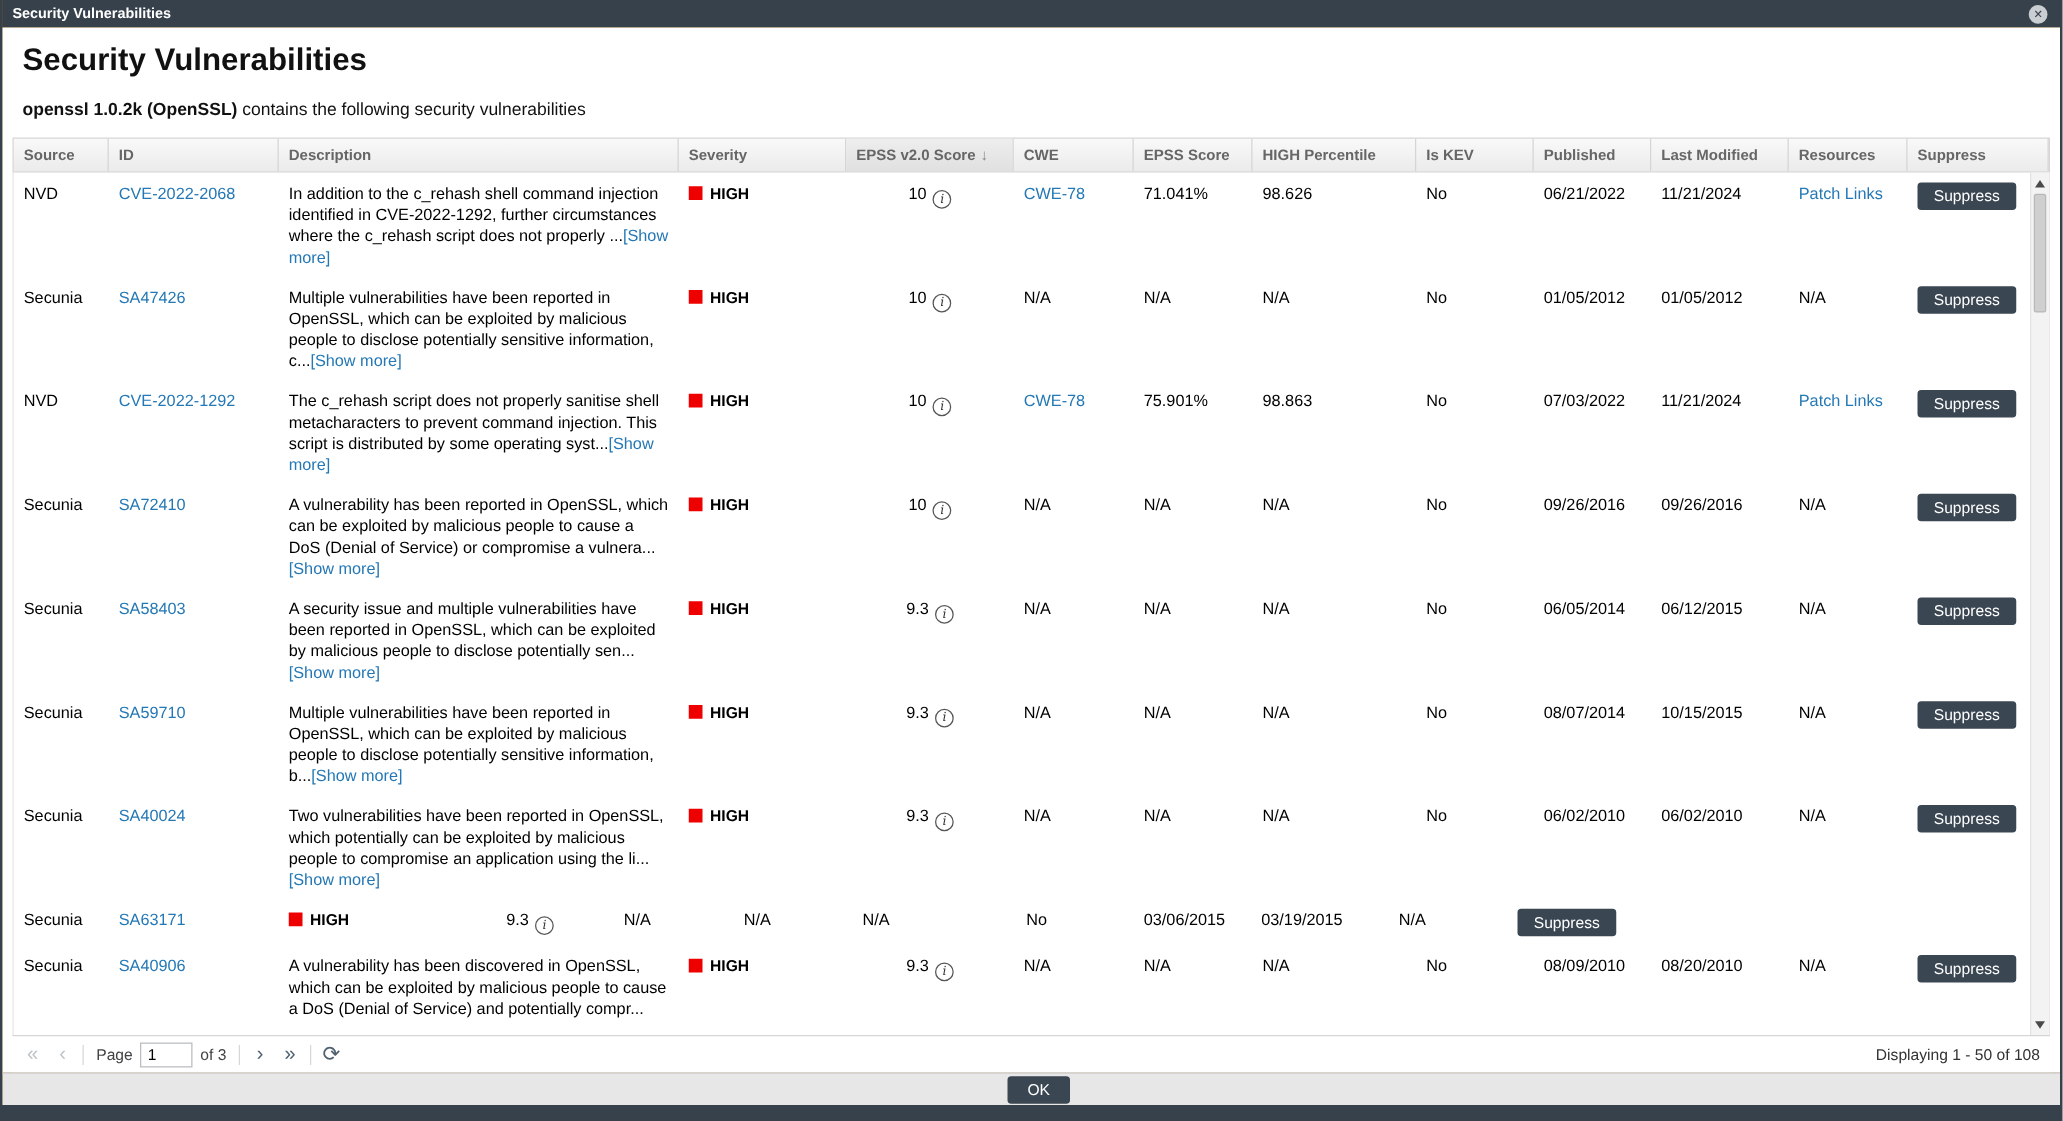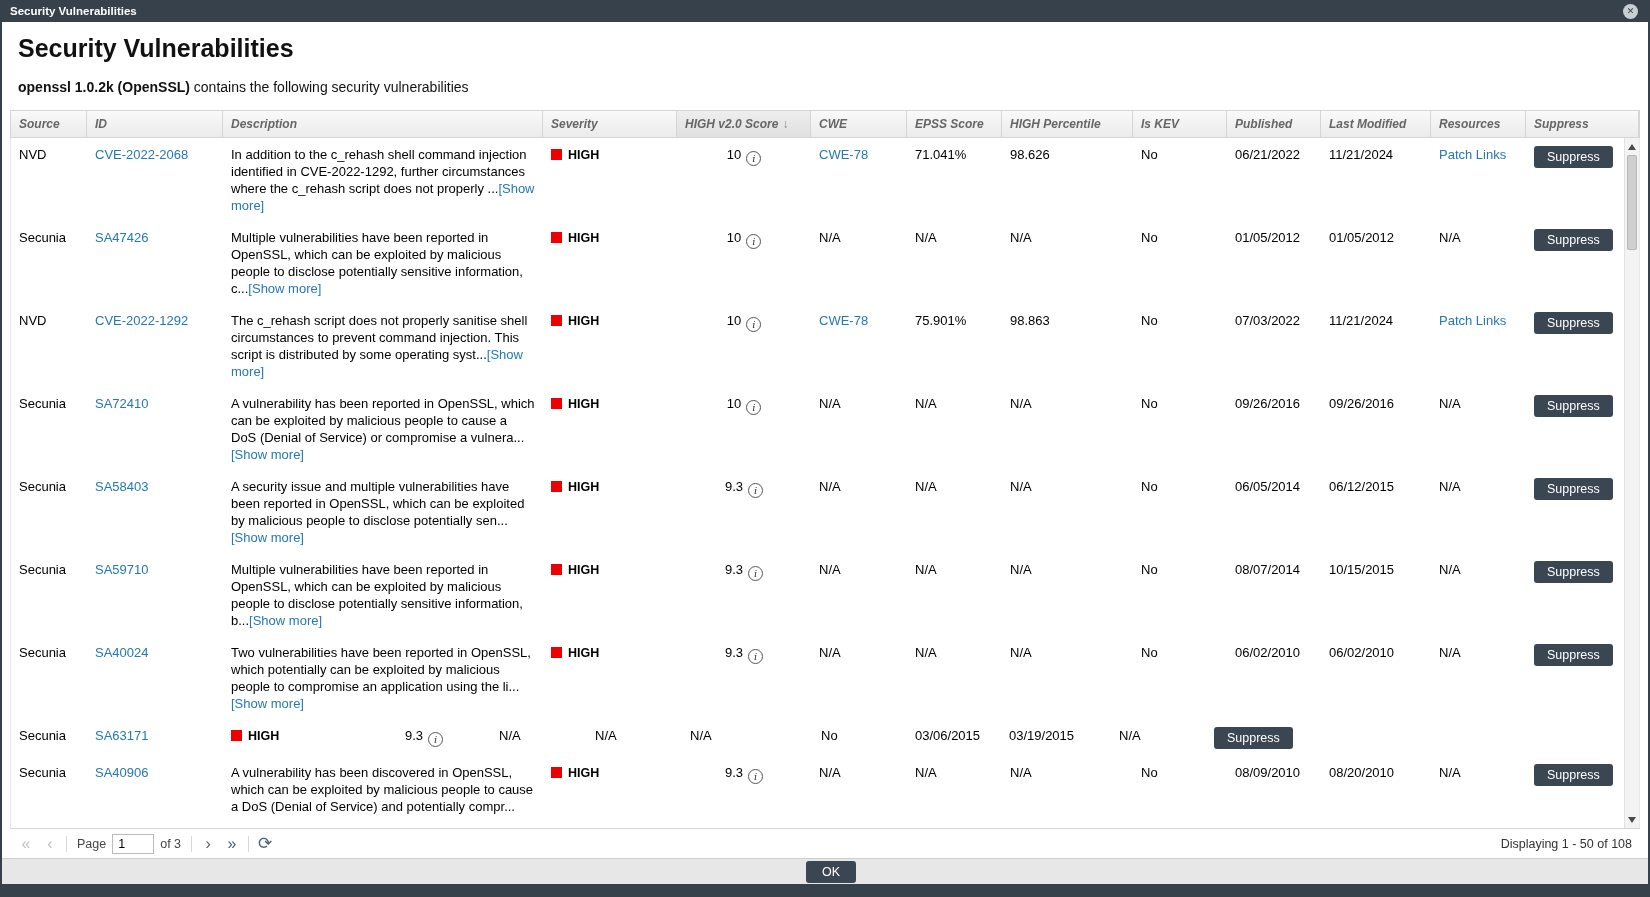--- a/index.html
+++ b/index.html
@@ -23,21 +23,21 @@
   .dialog-body { background:#fff; padding:0 8px; flex:1 1 auto; overflow:hidden; }
   .heading { padding-top:12px; }
   .heading h1 { font-size:25px; line-height:28px; margin:0 0 17px 8px; color:#111; }
   .subline { font-size:14px; line-height:17px; margin:0 0 14px 8px; color:#111; }
   .subline b { font-weight:bold; }
 
   
   .grid { border-top:0; font-size:13px; }
   .grid-header { display:flex; height:28px; background:linear-gradient(#f9f9f9,#ebebeb);
                  border:1px solid #d5d5d5; color:#666; font-size:12px; font-weight:bold; }
-  .th { padding:6px 8px; border-right:1px solid #d5d5d5; white-space:nowrap; overflow:hidden; cursor:pointer;font-style:italic; }
+  .th { padding:6px 8px; border-right:1px solid #d5d5d5; white-space:nowrap; overflow:hidden; cursor:pointer; }
   .th.sorted { background:linear-gradient(#eee,#e0e0e0); }
   .sort-arrow { color:#888; margin-left:4px; font-weight:normal; }
 
   .c0{width:76px;flex-shrink:0} .c1{width:136px;flex-shrink:0} .c2{width:320px;flex-shrink:0}
   .c3{width:134px;flex-shrink:0} .c4{width:134px;flex-shrink:0;text-align:center}
   .c5{width:96px;flex-shrink:0} .c6{width:95px;flex-shrink:0} .c7{width:131px;flex-shrink:0}
   .c8{width:94px;flex-shrink:0} .c9{width:94px;flex-shrink:0} .c10{width:110px;flex-shrink:0}
   .c11{width:95px;flex-shrink:0} .c12{width:89px;flex-shrink:0;flex-grow:1}
   .th.c4 { text-align:left; }
 
@@ -111,21 +111,21 @@
       <h1>Security Vulnerabilities</h1>
       <div class="subline"><b>openssl 1.0.2k (OpenSSL)</b><span> contains the following security vulnerabilities</span></div>
     </div>
 
     <div class="grid">
       <div class="grid-header">
         <div class="th c0">Source</div>
         <div class="th c1">ID</div>
         <div class="th c2">Description</div>
         <div class="th c3">Severity</div>
-        <div class="th c4 sorted"><span>HIGH v2.0 Score</span><span class="sort-arrow">↓</span></div>
+        <div class="th c4 sorted"><span>EPSS v2.0 Score</span><span class="sort-arrow">↓</span></div>
         <div class="th c5">CWE</div>
         <div class="th c6">EPSS Score</div>
         <div class="th c7">HIGH Percentile</div>
         <div class="th c8">Is KEV</div>
         <div class="th c9">Published</div>
         <div class="th c10">Last Modified</div>
         <div class="th c11">Resources</div>
         <div class="th c12">Suppress</div>
       </div>
 
@@ -157,21 +157,21 @@
     <div class="td c7"><span>N/A</span></div>
     <div class="td c8"><span>No</span></div>
     <div class="td c9"><span>01/05/2012</span></div>
     <div class="td c10"><span>01/05/2012</span></div>
     <div class="td c11"><span class="plain">N/A</span></div>
     <div class="td c12"><button class="suppress-btn">Suppress</button></div>
   </div>
             <div class="tr">
     <div class="td c0"><span>NVD</span></div>
     <div class="td c1"><span class="link">CVE-2022-1292</span></div>
-    <div class="td c2"><span>The c_rehash script does not properly sanitise shell circumstances to prevent command injection. This script is distributed by some operating syst...</span><span class="link">[Show more]</span></div>
+    <div class="td c2"><span>The c_rehash script does not properly sanitise shell metacharacters to prevent command injection. This script is distributed by some operating syst...</span><span class="link">[Show more]</span></div>
     <div class="td c3"><span class="sev-box"></span><span class="sev-label">HIGH</span></div>
     <div class="td c4"><span>10</span><span class="info-icon">i</span></div>
     <div class="td c5"><span class="link">CWE-78</span></div>
     <div class="td c6"><span>75.901%</span></div>
     <div class="td c7"><span>98.863</span></div>
     <div class="td c8"><span>No</span></div>
     <div class="td c9"><span>07/03/2022</span></div>
     <div class="td c10"><span>11/21/2024</span></div>
     <div class="td c11"><span class="link">Patch Links</span></div>
     <div class="td c12"><button class="suppress-btn">Suppress</button></div>

